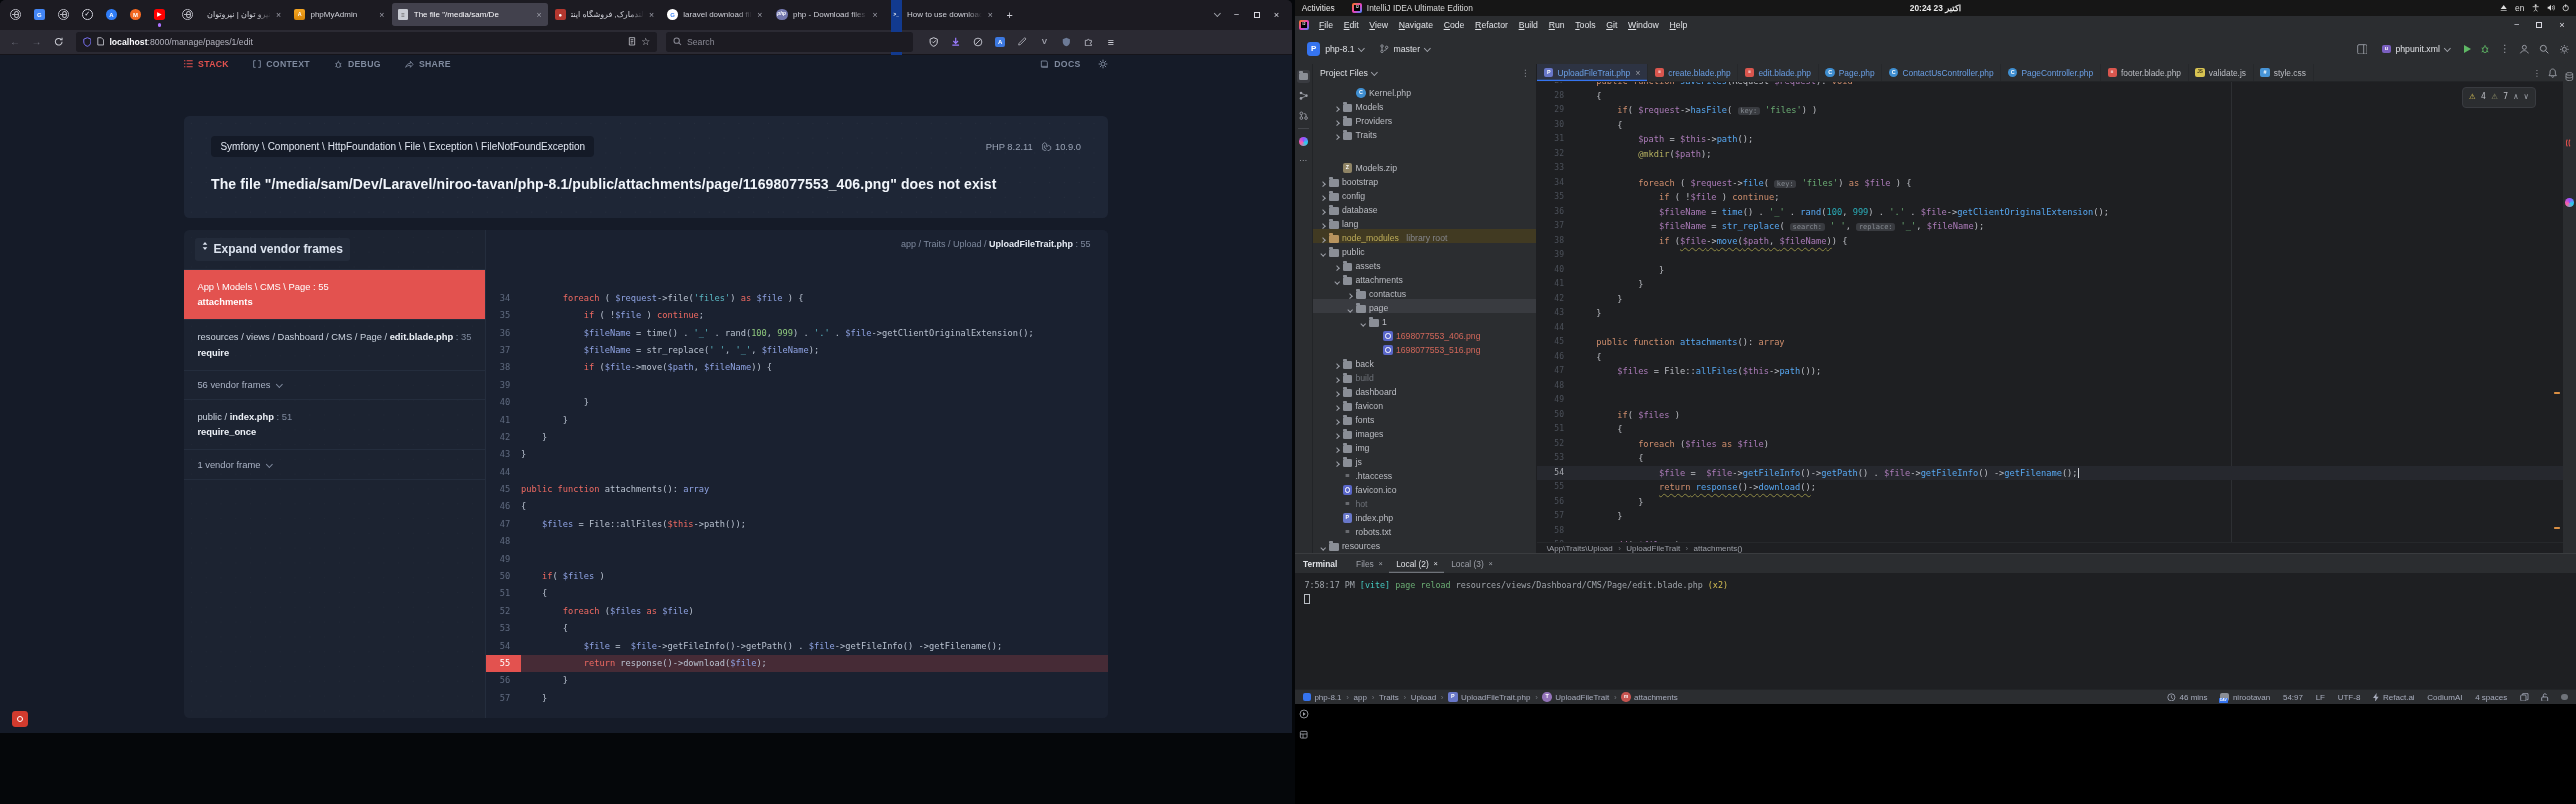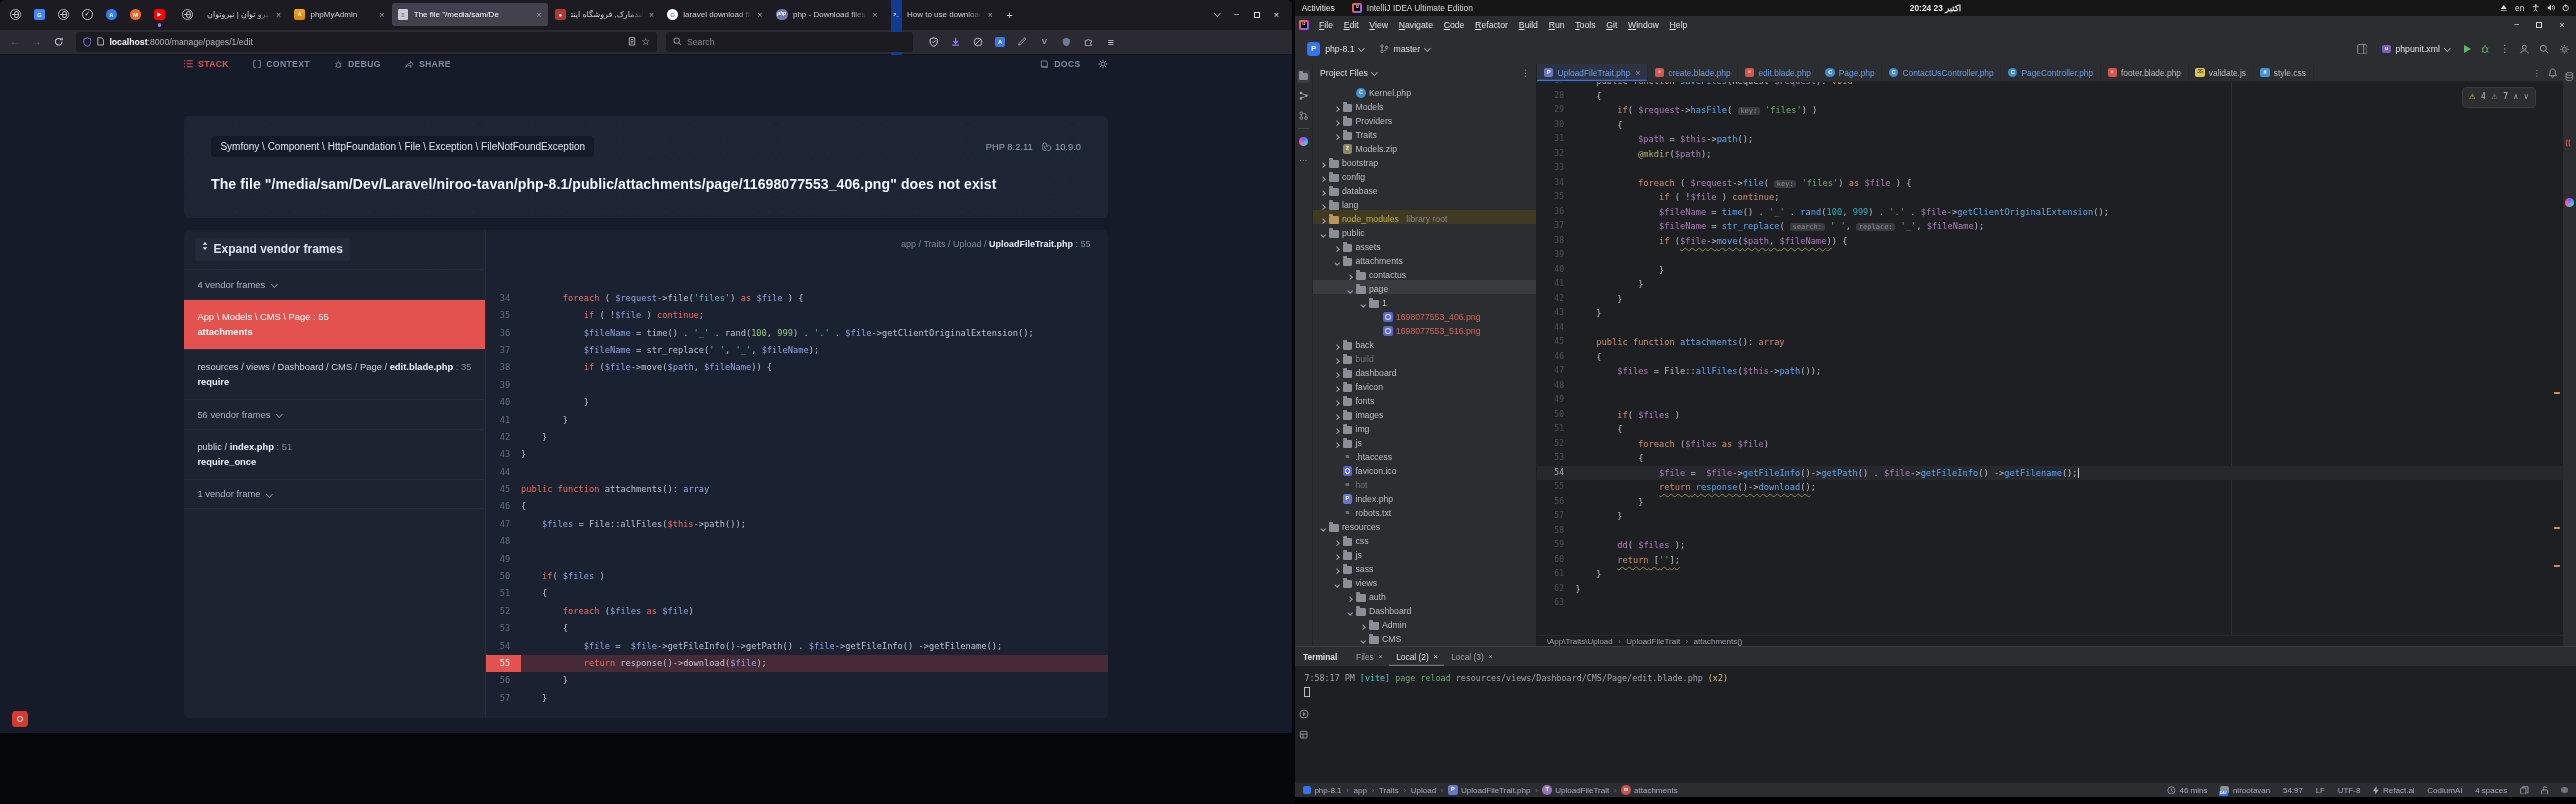--- a/index.html
+++ b/index.html
@@ -79,21 +79,21 @@
   .brow{display:flex;height:17.4px}
   .brow .g{width:35px;flex:none;text-align:right;padding-right:10.7px;color:#5f6a7f}
   .brow pre{font:inherit;white-space:pre;overflow:hidden}
   .brow.err{background:rgba(227,82,79,.22)}
   .brow.err .g{background:#e3524f;color:#fff}
   .bc-k{color:#ef6a62}.bc-v{color:#8fa3e3}.bc-s{color:#5bb8c4}.bc-n{color:#8fc97e}.bc-p{color:#b9c2d0}
   .desk-ico{position:absolute;left:12px;top:711px;width:16px;height:16px;border-radius:3.4px;background:#d23b2e;display:flex;align-items:center;justify-content:center}
   .desk-ico i{width:6.7px;height:6.7px;border:1.3px solid #fff;border-radius:50%}
 
   
-  .mon2{position:absolute;left:1295px;top:0;width:1281px;height:797px;background:#2b2d30;color:#bcbec4}
+  .mon2{position:absolute;left:1295px;top:0;width:1281px;height:704px;background:#2b2d30;color:#bcbec4}
   .gnome{height:16px;background:#161616;color:#e8e8e8;font-size:8.4px;display:flex;align-items:center;padding:0 6.7px;position:relative}
   .gnome .app{display:flex;align-items:center;gap:4.7px;margin-left:17.4px;color:#d9d9d9}
   .gnome .clock{position:absolute;left:50%;transform:translateX(-50%);font-weight:700}
   .gnome .tray{margin-left:auto;display:flex;align-items:center;gap:7.4px;color:#ddd}
   .ijlogo{width:10px;height:10px;border-radius:2px;background:linear-gradient(135deg,#f97a12,#e343c3 55%,#3b8cff);display:flex;align-items:center;justify-content:center}
   .ijlogo i{width:6px;height:6px;background:#000;display:flex;align-items:center;justify-content:center;color:#fff;font:700 3.4px/1 "Liberation Sans",sans-serif;font-style:normal}
   .ide{position:absolute;top:16px;left:0;right:0;bottom:0;display:flex;flex-direction:column}
   .menu{height:17.4px;display:flex;align-items:center;gap:1.3px;padding:0 4px;font-size:8.7px;color:#dfe1e5;background:#2b2d30}
   .menu .mi{padding:1.3px 4.7px;border-radius:2.7px}
   .menu .mi u{text-decoration:underline;text-underline-offset:1.3px}
@@ -396,21 +396,20 @@
           <div class="fcol">
             <div class="top">
               <button class="expbtn">
                 <svg width="6" height="8" viewBox="0 0 9 12">
                     <path d="M4.5 0L8 4H1zM4.5 12L1 8h7z" fill="#dbe2ee"></path>
                   </svg>
                 <span>Expand vendor frames</span>
               </button>
             </div>
             <div id="frames">
-                <div class="frow"><span>4 vendor frames</span><span class="chev"></span></div>
                 <div class="frame red">App \ Models \ CMS \ Page<span class="dm"> : 55</span><div class="mth">attachments</div></div>
                 <div class="frame">resources / views / Dashboard / CMS / Page / <b>edit.blade.php</b><span class="dm"> : 35</span><div class="mth">require</div></div>
                 <div class="frow"><span>56 vendor frames</span><span class="chev"></span></div>
                 <div class="frame">public / <b>index.php</b><span class="dm"> : 51</span><div class="mth">require_once</div></div>
                 <div class="frow"><span>1 vendor frame</span><span class="chev"></span></div>
               </div>
           </div>
           <div class="ccol">
             <div class="chead"><span>app / Traits / Upload / </span><b>UploadFileTrait.php</b><span> : 55</span></div>
             <div class="bcode" id="bcode">
@@ -688,21 +687,21 @@
             <div class="trow" style="padding-left: 21.5px;">
               <span class="tchev c"></span>
               <span class="fold"></span>
               <span class="lbl">Providers</span>
             </div>
             <div class="trow" style="padding-left: 21.5px;">
               <span class="tchev c"></span>
               <span class="fold"></span>
               <span class="lbl">Traits</span>
             </div>
-            <div class="trow" style="padding-left: 21.5px;">
+            <div class="trow" style="padding-left: 21.5px; margin-top: 19px;">
               <span class="tchev n"></span>
               <span class="fi fi-zip">Z</span>
               <span class="lbl">Models.zip</span>
             </div>
             <div class="trow" style="padding-left: 8px;">
               <span class="tchev c"></span>
               <span class="fold"></span>
               <span class="lbl">bootstrap</span>
             </div>
             <div class="trow" style="padding-left: 8px;">

